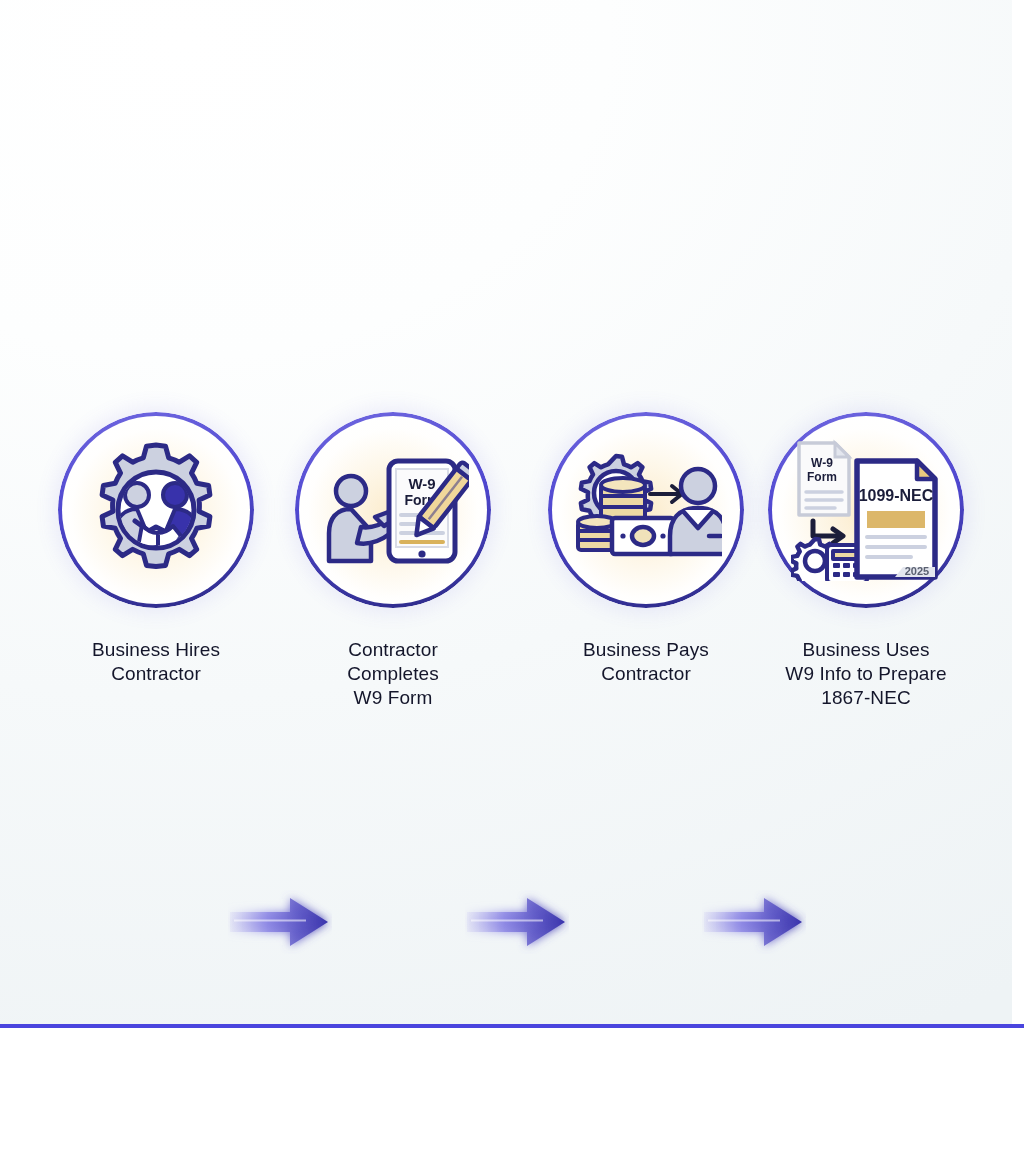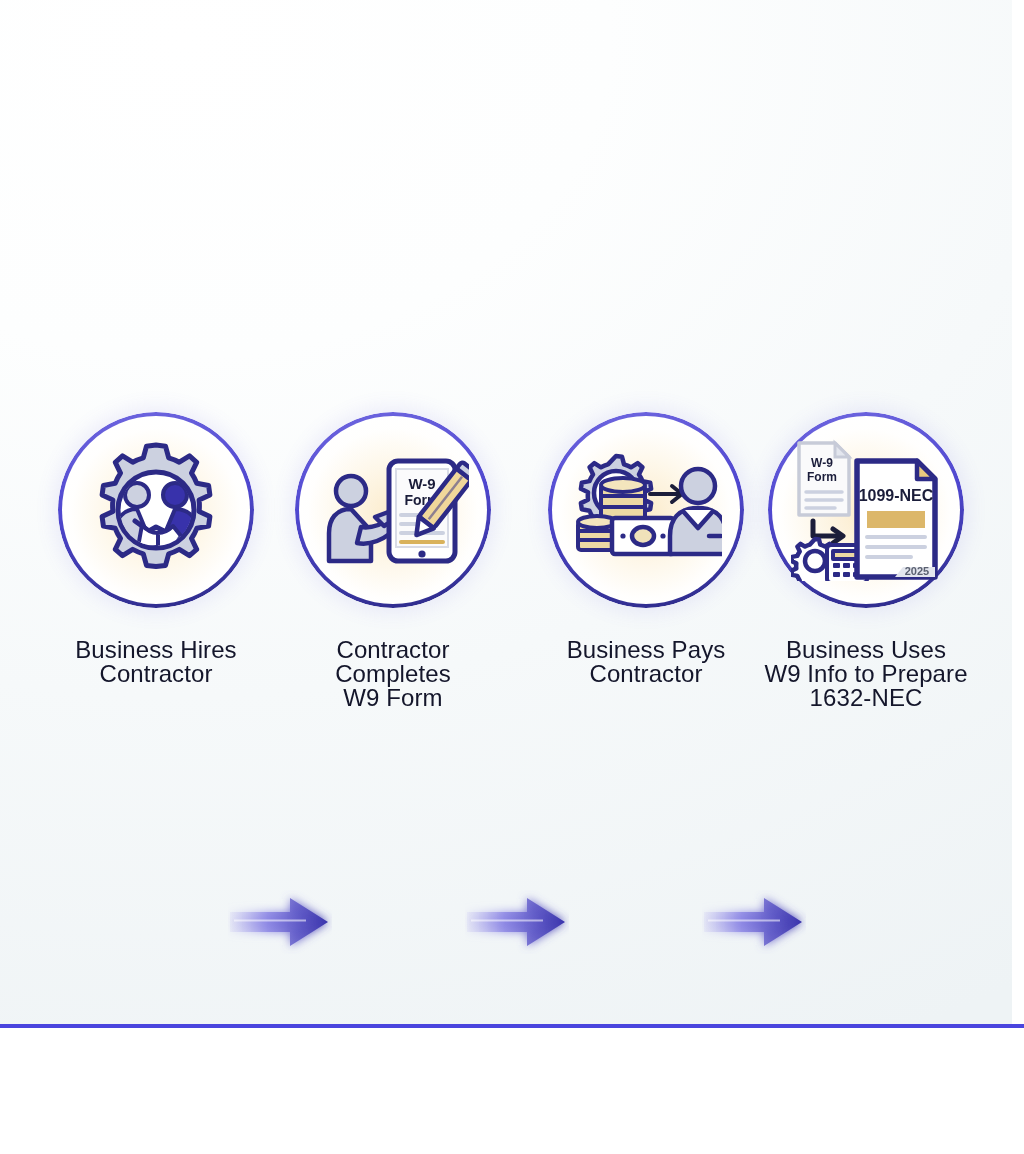--- a/index.html
+++ b/index.html
@@ -129,21 +129,21 @@
     pointer-events: none;
   }
   .arrow-1 { left: 228px; }
   .arrow-2 { left: 465px; }
   .arrow-3 { left: 702px; }
 
   
   .caption {
     margin-top: 30px;
     font-family: "Liberation Sans", sans-serif;
-    font-size: 24px;
+    font-size: 19px;
     line-height: 24px;
     color: #14162b;
     letter-spacing: 0.1px;
     white-space: pre-line;
   }
 </style>
 </head>
 <body>
 
 <div id="infographic-canvas">
@@ -403,17 +403,17 @@
                 <line x1="76" y1="118" x2="120" y2="118"></line>
               </g>
               <path d="M112 128 L144 128 L144 138 L104 138 Z" fill="#e3e6ee"></path>
               <text x="126" y="136" text-anchor="middle" font-family="'Liberation Sans', sans-serif" font-size="11" font-weight="bold" fill="#5a6070">2025</text>
             </g>
           </svg>
         </div>
       </div>
       <div class="caption">Business Uses
 W9 Info to Prepare
-1632-NEC</div>
+1867-NEC</div>
     </div>
 
   </div>
 </div>
 
 </body></html>

